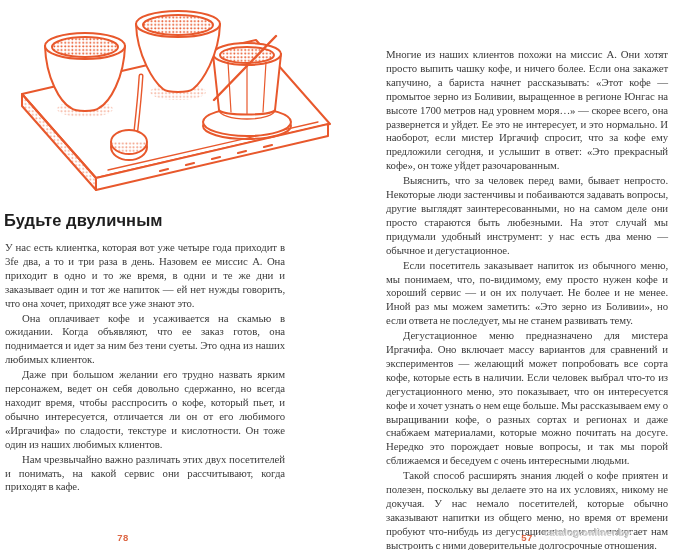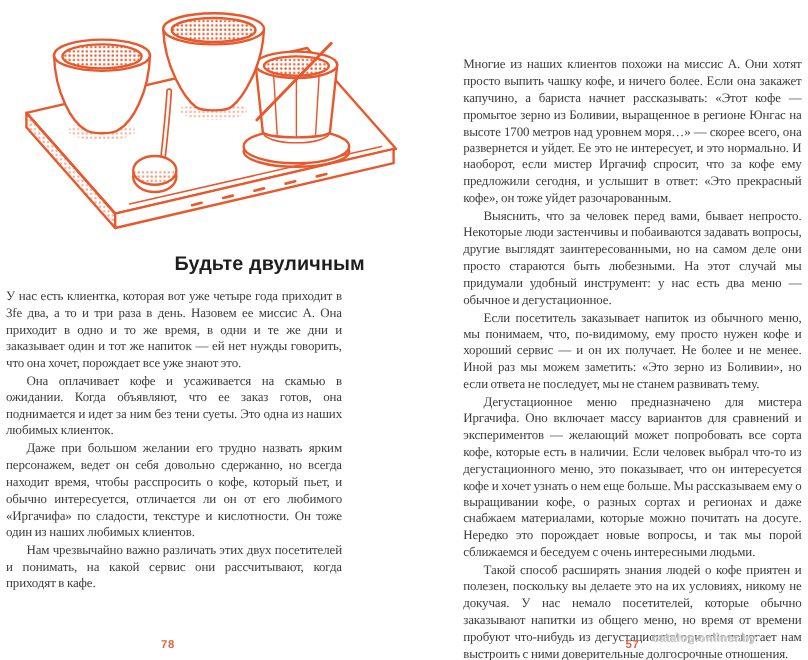--- a/index.html
+++ b/index.html
@@ -11,40 +11,40 @@
     overflow:hidden;
     font-family:"Liberation Serif", serif;
   }
   .illustration{
     position:absolute;left:10px;top:2px;width:322px;height:190px;
   }
   .heading{
     position:absolute;left:4px;top:199px;width:300px;
     font-family:"Liberation Sans", sans-serif;
     font-weight:bold;font-size:16.5px;line-height:20px;
-    color:#1e1e1e;letter-spacing:0.1px;text-align:right;
+    color:#1e1e1e;letter-spacing:0.1px;
   }
   .bodycol{
     position:absolute;
     color:#3c3c3c;
     font-size:10.8px;line-height:13.9px;
     letter-spacing:-0.1px;word-spacing:-0.4px;
     text-align:justify;
   }
   .col-left{left:4px;top:240px;width:282px;}
   .col-right{left:385px;top:47px;width:284px;}
   .bodycol p{margin:1px;padding:0;}
   .bodycol p.ind{text-indent:17px;}
   .pagenum{
     position:absolute;top:532px;width:22px;
     font-family:"Liberation Sans", sans-serif;
     font-size:9.5px;font-weight:bold;color:#dd6745;
     text-align:center;letter-spacing:0.5px;
   }
-  .pagenum-left{left:129px;}
+  .pagenum-left{left:112px;}
   .pagenum-right{left:516px;}
   .watermark{
     position:absolute;left:544px;top:527px;
     font-family:"Liberation Sans", sans-serif;
     font-size:9.5px;font-weight:bold;
     color:#c9c9c9;letter-spacing:0.3px;
     text-shadow:1px 1px 0 #ffffff, -1px -1px 0 #b2b2b2;
   }
 </style>
 </head>
@@ -106,21 +106,21 @@
 
       <ellipse cx="119" cy="145" rx="18" ry="13" fill="#ffffff"></ellipse>
       <ellipse cx="119" cy="140" rx="18" ry="12" fill="#ffffff"></ellipse>
       <path d="M101,140 A18,12 0 0 0 137,140 Z" fill="url(#ht)" fill-opacity="0.6" stroke="none"></path>
     </g>
   </svg>
 
   <h1 class="heading">Будьте двуличным</h1>
 
   <div class="bodycol col-left">
-    <p>У нас есть клиентка, которая вот уже четыре года приходит в 3fe два, а то и три раза в день. Назовем ее миссис А. Она приходит в одно и то же время, в одни и те же дни и заказывает один и тот же напиток — ей нет нужды говорить, что она хочет, порождает все уже знают это.</p>
+    <p>У нас есть клиентка, которая вот уже четыре года приходит в 3fe два, а то и три раза в день. Назовем ее миссис А. Она приходит в одно и то же время, в одни и те же дни и заказывает один и тот же напиток — ей нет нужды говорить, что она хочет, приходят все уже знают это.</p>
     <p class="ind">Она оплачивает кофе и усаживается на скамью в ожидании. Когда объявляют, что ее заказ готов, она поднимается и идет за ним без тени суеты. Это одна из наших любимых клиенток.</p>
     <p class="ind">Даже при большом желании его трудно назвать ярким персонажем, ведет он себя довольно сдержанно, но всегда находит время, чтобы расспросить о кофе, который пьет, и обычно интересуется, отличается ли он от его любимого «Иргачифа» по сладости, текстуре и кислотности. Он тоже один из наших любимых клиентов.</p>
     <p class="ind">Нам чрезвычайно важно различать этих двух посетителей и понимать, на какой сервис они рассчитывают, когда приходят в кафе.</p>
   </div>
 
   <div class="bodycol col-right">
     <p>Многие из наших клиентов похожи на миссис А. Они хотят просто выпить чашку кофе, и ничего более. Если она закажет капучино, а бариста начнет рассказывать: «Этот кофе — промытое зерно из Боливии, выращенное в регионе Юнгас на высоте 1700 метров над уровнем моря…» — скорее всего, она развернется и уйдет. Ее это не интересует, и это нормально. И наоборот, если мистер Иргачиф спросит, что за кофе ему предложили сегодня, и услышит в ответ: «Это прекрасный кофе», он тоже уйдет разочарованным.</p>
     <p class="ind">Выяснить, что за человек перед вами, бывает непросто. Некоторые люди застенчивы и побаиваются задавать вопросы, другие выглядят заинтересованными, но на самом деле они просто стараются быть любезными. На этот случай мы придумали удобный инструмент: у нас есть два меню — обычное и дегустационное.</p>
     <p class="ind">Если посетитель заказывает напиток из обычного меню, мы понимаем, что, по-видимому, ему просто нужен кофе и хороший сервис — и он их получает. Не более и не менее. Иной раз мы можем заметить: «Это зерно из Боливии», но если ответа не последует, мы не станем развивать тему.</p>
     <p class="ind">Дегустационное меню предназначено для мистера Иргачифа. Оно включает массу вариантов для сравнений и экспериментов — желающий может попробовать все сорта кофе, которые есть в наличии. Если человек выбрал что-то из дегустационного меню, это показывает, что он интересуется кофе и хочет узнать о нем еще больше. Мы рассказываем ему о выращивании кофе, о разных сортах и регионах и даже снабжаем материалами, которые можно почитать на досуге. Нередко это порождает новые вопросы, и так мы порой сближаемся и беседуем с очень интересными людьми.</p>

